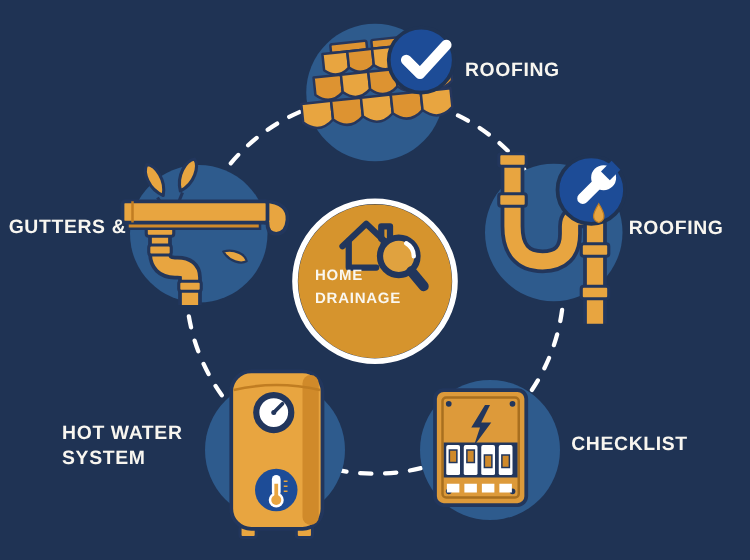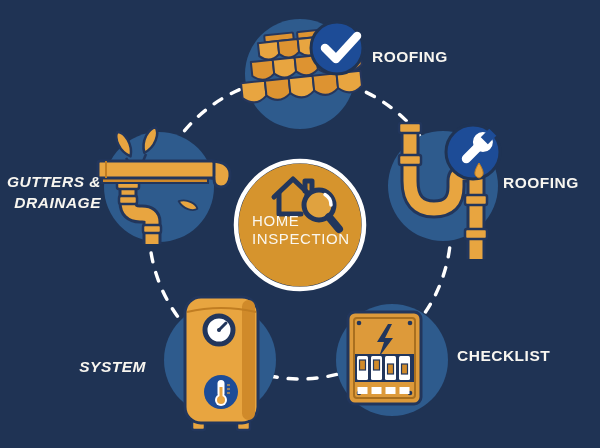--- a/index.html
+++ b/index.html
@@ -6,24 +6,24 @@
   .stage{
     position:relative;width:600px;height:448px;overflow:hidden;
     background:#1f3354;
     font-family:"Liberation Sans", sans-serif;
   }
   .stage svg{position:absolute;display:block;}
   .lbl{
     position:absolute;color:#f8f6f0;font-weight:700;font-size:15.5px;
     letter-spacing:.5px;white-space:nowrap;line-height:20px;
   }
-  .lbl.right{text-align:right;font-style:italic;}
+  .lbl.right{text-align:left;}
   .center-text{
     position:absolute;left:252px;top:212px;color:#faf7ef;
-    font-weight:400;font-size:15px;line-height:17.5px;letter-spacing:.6px;
+    font-weight:700;font-size:12px;line-height:17.5px;letter-spacing:.6px;
   }
   .center-text span{display:block;}
 </style>
 </head>
 <body>
 
 <div class="stage">
 
   <svg style="left:0;top:0" width="600" height="448" viewBox="0 0 600 448">
     <circle cx="300" cy="228" r="151" fill="none" stroke="#ffffff" stroke-width="3.4" stroke-dasharray="9 11" stroke-linecap="round"></circle>
@@ -146,21 +146,21 @@
         <rect x="61.5" y="92" width="3" height="12" fill="#e8a540"></rect>
         <g stroke="#e8a540" stroke-width="1.2">
           <line x1="69" y1="90" x2="72" y2="90"></line>
           <line x1="69" y1="94" x2="72" y2="94"></line>
           <line x1="69" y1="98" x2="72" y2="98"></line>
         </g>
       </g>
     </g>
   </svg>
   <div class="lbl right" style="right:454px;top:337px">
-    <br>
+    <span>HOT WATER</span><br>
     <span>SYSTEM</span>
   </div>
 
   <svg style="left:84px;top:112px" width="155" height="140" viewBox="0 0 155 140">
     <circle cx="75" cy="75" r="55" fill="#2e5b8d"></circle>
     <g fill="#e8a540" stroke="#22365c" stroke-width="2.5" stroke-linejoin="round">
       <line x1="42" y1="46" x2="46" y2="52"></line>
       <line x1="62" y1="42" x2="58" y2="52"></line>
       <use href="#leaf" transform="translate(40,32) rotate(-28)"></use>
       <use href="#leaf" transform="translate(66,28) rotate(24)"></use>
@@ -177,34 +177,33 @@
     </g>
     <g>
       <path d="M128,49 Q147,50 146,64 Q145,75 137,75 Q130,75 130,67 V66 H128 Z" fill="#e8a540" stroke="#22365c" stroke-width="3" stroke-linejoin="round"></path>
       <rect x="18" y="64" width="106" height="7" fill="#d08a2a" stroke="#22365c" stroke-width="2"></rect>
       <rect x="14" y="49" width="116" height="17" rx="2" fill="#e8a540" stroke="#22365c" stroke-width="3"></rect>
       <line x1="22" y1="49" x2="22" y2="66" stroke="#c07d22" stroke-width="2"></line>
     </g>
   </svg>
   <div class="lbl right" style="right:499px;top:171px;line-height:21px">
     <span>GUTTERS &amp;</span><br>
-    <span>DRAINAGE</span>
   </div>
 
   <svg style="left:225px;top:150px" width="150" height="150" viewBox="0 0 150 150">
     <circle cx="75" cy="75" r="61.5" fill="#d6942d"></circle>
     <circle cx="75" cy="75" r="64" fill="none" stroke="#ffffff" stroke-width="4.5"></circle>
     <g fill="none" stroke="#22365c" stroke-width="5" stroke-linecap="round" stroke-linejoin="round">
       <path d="M49,47 L68,29 L87,47"></path>
       <path d="M80,41 L80,31 L87,31 L87,47"></path>
       <path d="M54,43 V64 H76"></path>
       <path d="M82,43 V47"></path>
       <circle cx="94" cy="55" r="15" fill="#e0a23f"></circle>
       <path d="M100,44.6 A12,12 0 0 1 106,55" stroke="#ffffff" stroke-width="3.5"></path>
       <path d="M104,67 L114,79" stroke-width="8"></path>
     </g>
   </svg>
   <div class="center-text">
     <span>HOME</span>
-    <span>INSPECTION</span>
+    <span>DRAINAGE</span>
   </div>
 
 </div>
 
 </body></html>

